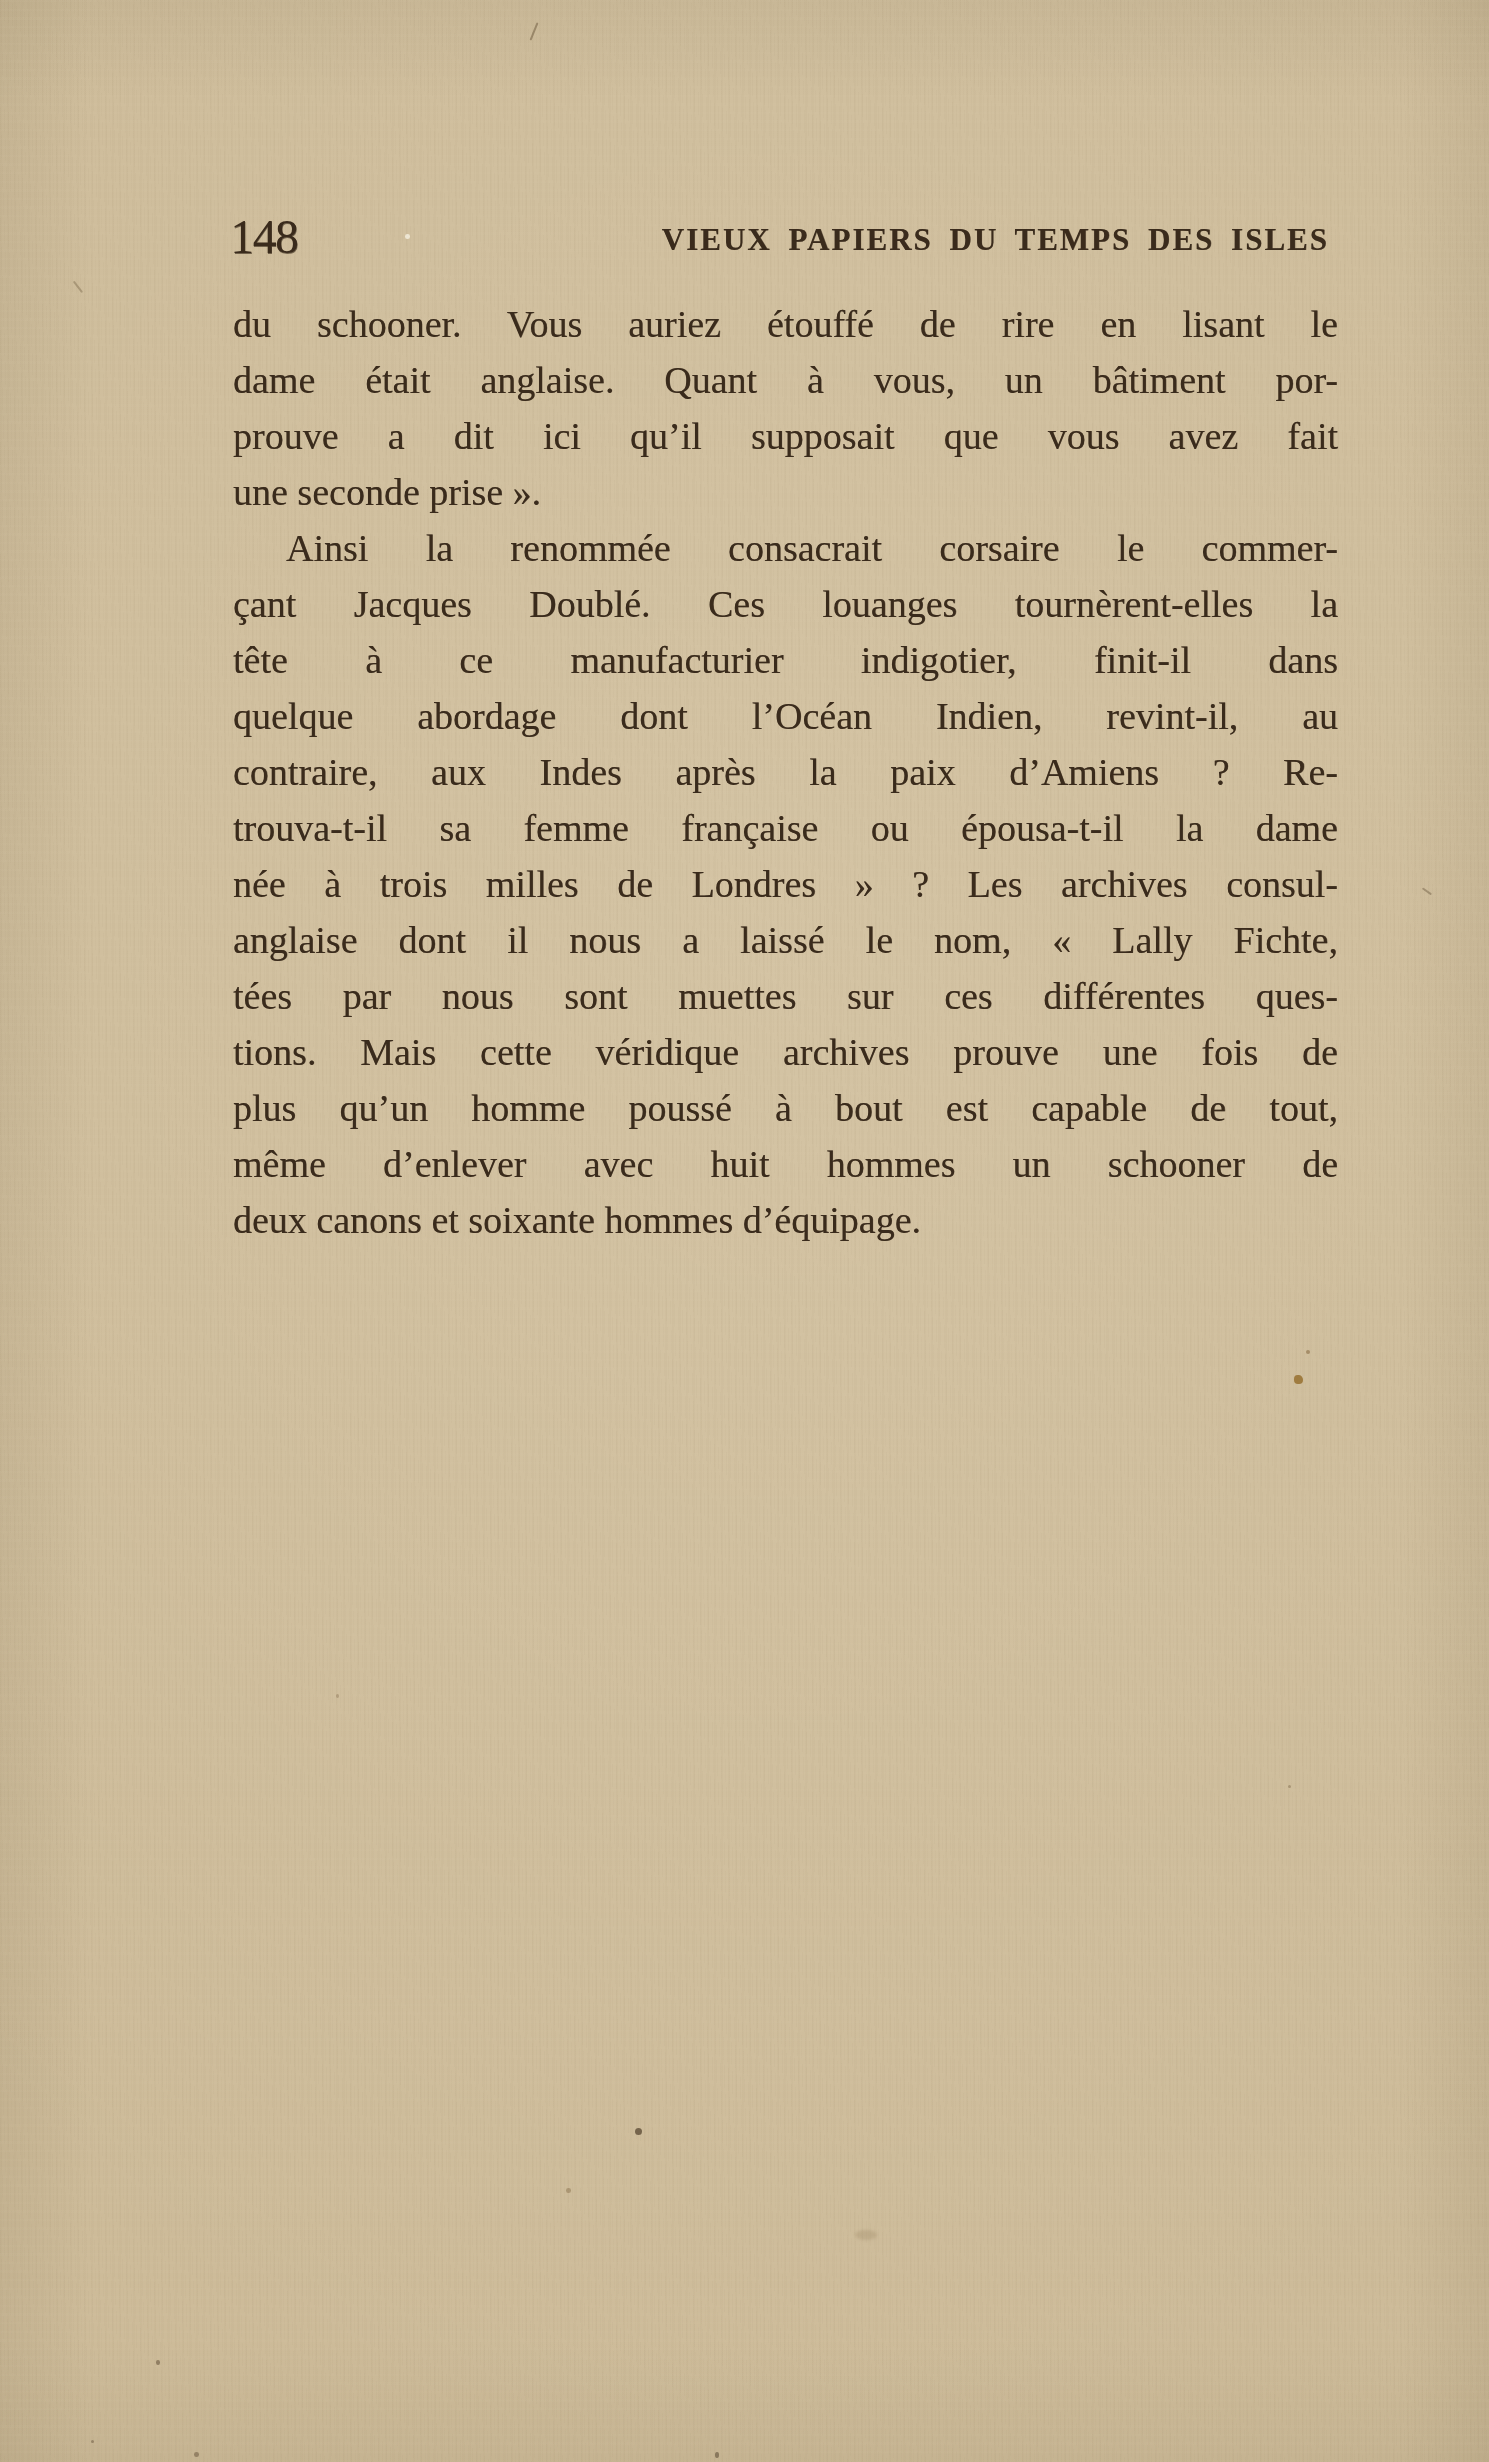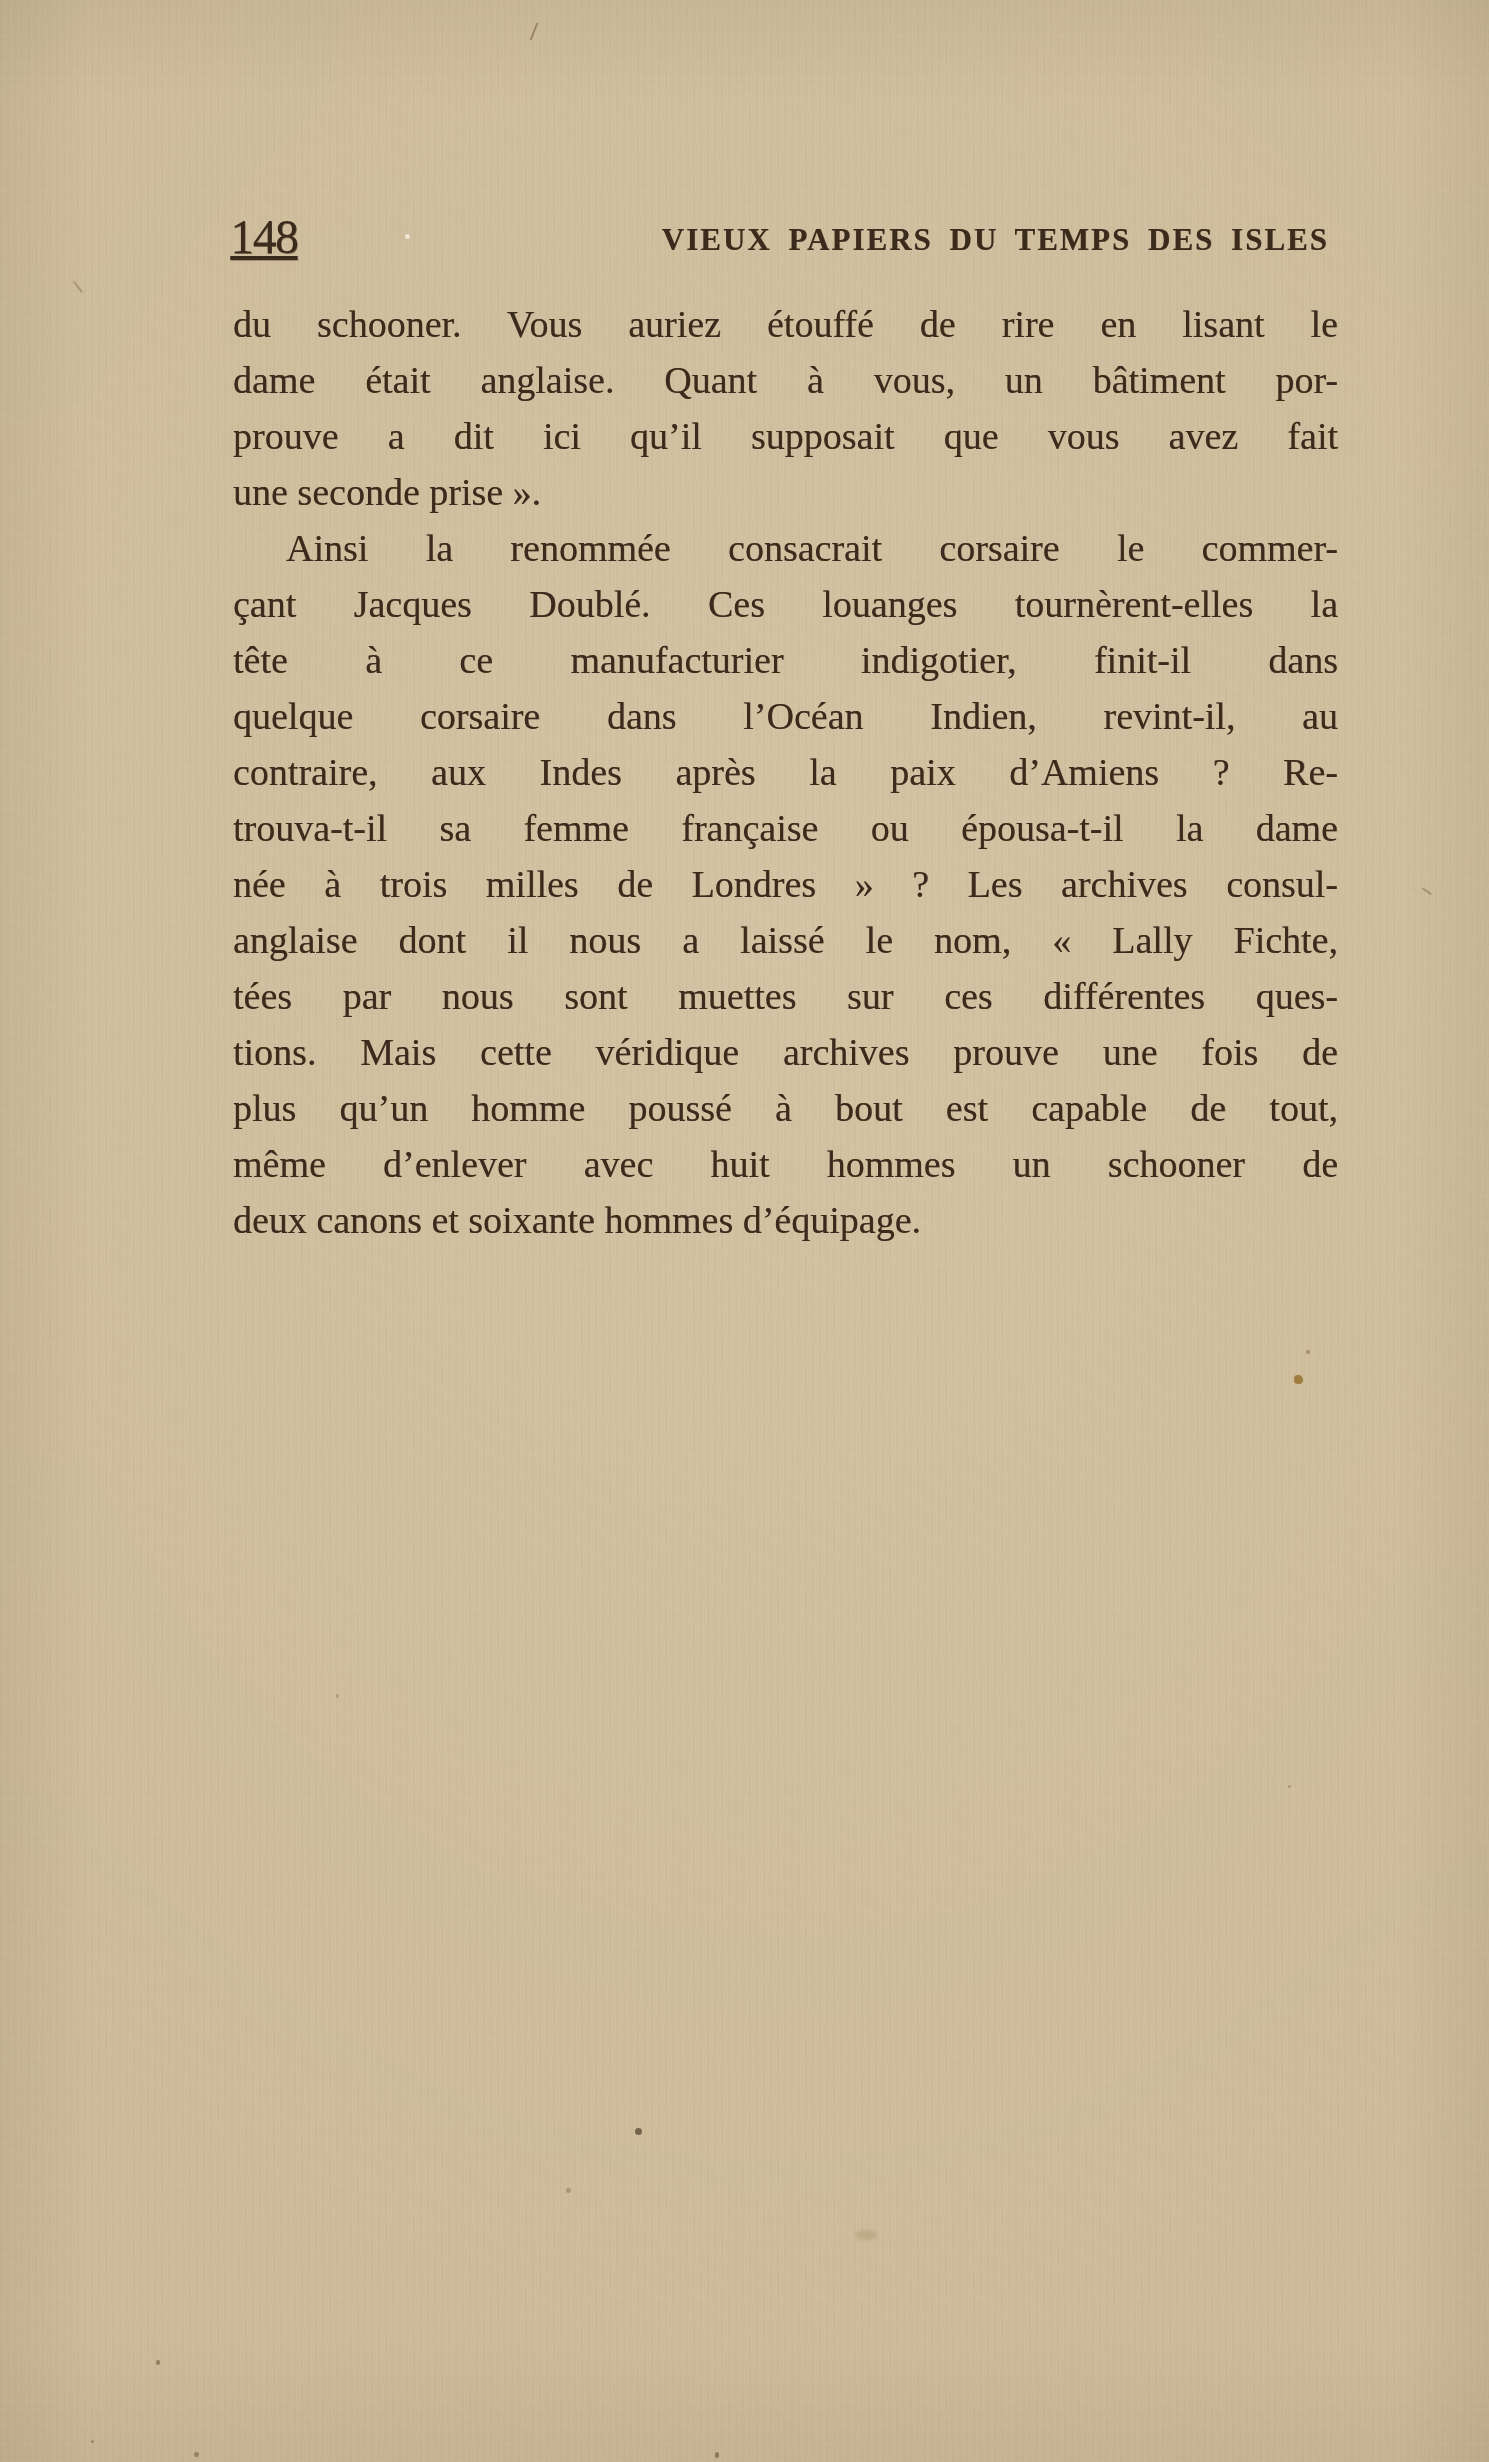--- a/index.html
+++ b/index.html
@@ -42,21 +42,20 @@
   }
   .folio {
     position: absolute;
     left: 6.3px;
     top: -6.3px;
     font-size: 48px;
     line-height: 48px;
     letter-spacing: -1.6px;
     font-weight: 400;
     text-shadow: 0.4px 0.5px 0.5px rgba(50,36,22,0.6);
-    text-decoration: underline;
   }
   .running-title {
     position: absolute;
     left: 0;
     right: 0;
     top: 4.7px;
     text-align: right;
     font-size: 31px;
     line-height: 31px;
     font-weight: 700;
@@ -116,21 +115,21 @@
   </header>
 
   <main class="text-block">
     <div class="line">du schooner. Vous auriez étouffé de rire en lisant le</div>
     <div class="line">dame était anglaise. Quant à vous, un bâtiment por-</div>
     <div class="line">prouve a dit ici qu’il supposait que vous avez fait</div>
     <div class="line para-end">une seconde prise ».</div>
     <div class="line indent">Ainsi la renommée consacrait corsaire le commer-</div>
     <div class="line">çant Jacques Doublé. Ces louanges tournèrent-elles la</div>
     <div class="line">tête à ce manufacturier indigotier, finit-il dans</div>
-    <div class="line">quelque corsaire dans l’Océan Indien, revint-il, au</div>
+    <div class="line">quelque abordage dont l’Océan Indien, revint-il, au</div>
     <div class="line">contraire, aux Indes après la paix d’Amiens ? Re-</div>
     <div class="line">trouva-t-il sa femme française ou épousa-t-il la dame</div>
     <div class="line">née à trois milles de Londres » ? Les archives consul-</div>
     <div class="line">anglaise dont il nous a laissé le nom, « Lally Fichte,</div>
     <div class="line">tées par nous sont muettes sur ces différentes ques-</div>
     <div class="line">tions. Mais cette véridique archives prouve une fois de</div>
     <div class="line">plus qu’un homme poussé à bout est capable de tout,</div>
     <div class="line">même d’enlever avec huit hommes un schooner de</div>
     <div class="line para-end">deux canons et soixante hommes d’équipage.</div>
   </main>

